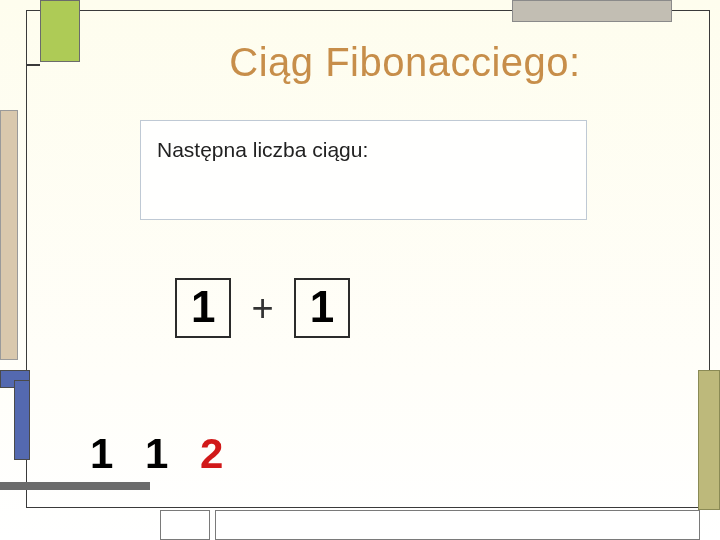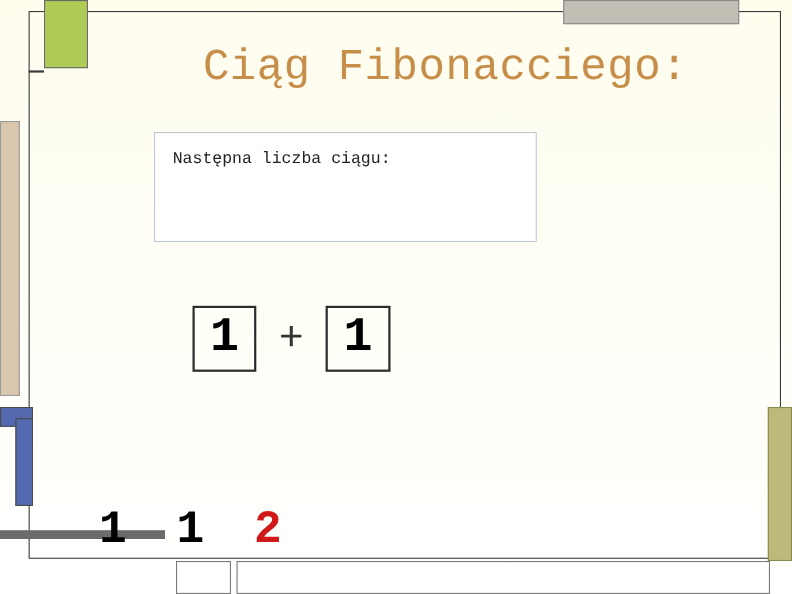--- a/index.html
+++ b/index.html
@@ -1,26 +1,26 @@
 <!DOCTYPE html>
 <html><head>
 <meta charset="utf-8">
 <style>
   * { box-sizing: border-box; margin: 0; padding: 0; }
   body { width: 720px; height: 540px; overflow: hidden; font-family: Arial, Helvetica, sans-serif; background: #fff; position: relative; }
-  .canvas { position: absolute; inset: 0; background: linear-gradient(to bottom, #fefdee 0%, #fffef9 70%, #ffffff 100%); font-family: Liberation Mono, monospace; }
+  .canvas { position: absolute; inset: 0; background: linear-gradient(to bottom, #fefdee 0%, #fffef9 70%, #ffffff 100%); }
   .frame-outer { position: absolute; left: 26px; top: 10px; right: 10px; bottom: 32px; border: 1px solid #3a3a3a; }
   .block-tl-green { position: absolute; left: 40px; top: 0; width: 40px; height: 62px; background: #aecb56; border: 1px solid #6b6b6b; }
   .block-tr-grey  { position: absolute; right: 48px; top: 0; width: 160px; height: 22px; background: #c2beb3; border: 1px solid #8a8a8a; }
   .title { position: absolute; left: 120px; top: 40px; right: 30px; font-size: 40px; font-weight: 400; color: #c78e4a; letter-spacing: 0.5px; text-align: center; }
-  .textbox { position: absolute; left: 140px; top: 120px; width: 348px; height: 100px; background: rgba(255,255,255,0.9); border: 1px solid #bfc9d4; padding: 12px 16px; font-size: 15px; color: #222; line-height: 1.6; }
+  .textbox { position: absolute; left: 140px; top: 120px; width: 447px; height: 100px; background: rgba(255,255,255,0.9); border: 1px solid #bfc9d4; padding: 12px 16px; font-size: 21px; color: #222; line-height: 1.6; }
   .addrow { position: absolute; left: 175px; top: 278px; display: flex; align-items: center; gap: 16px; }
   .numbox { border: 2px solid #2b2b2b; padding: 2px 14px 4px 14px; font-size: 44px; font-weight: 700; color: #000; background: transparent; }
   .plus   { font-size: 38px; font-weight: 400; color: #333; padding: 0 4px; }
-  .seq { position: absolute; left: 90px; top: 430px; font-size: 42px; font-weight: 700; letter-spacing: 4px; margin-top: 28px; }
+  .seq { position: absolute; left: 90px; top: 430px; font-size: 42px; font-weight: 700; letter-spacing: 4px; }
   .seq .n { color: #000; margin-right: 12px; }
   .seq .r { color: #d11919; }
   .side-tan   { position: absolute; left: 0;  top: 110px; width: 18px; height: 250px; background: #d9c8ad; border: 1px solid #9a9a9a; }
   .side-blue  { position: absolute; left: 14px; top: 380px; width: 16px; height: 80px;  background: #5469b0; border: 1px solid #4a4a4a; }
   .side-navy  { position: absolute; left: 0;  top: 370px; width: 30px; height: 18px;  background: #5469b0; border: 1px solid #4a4a4a; }
   .bottom-short { position: absolute; left: 160px; bottom: 0; width: 50px; height: 30px; border: 1px solid #7a7a7a; background: rgba(255,255,255,0.7); }
   .bottom-long  { position: absolute; left: 215px; bottom: 0; right: 20px; height: 30px; border: 1px solid #7a7a7a; background: rgba(255,255,255,0.7); }
   .right-olive  { position: absolute; right: 0; top: 370px; width: 22px; height: 140px; background: #bdb97b; border: 1px solid #8a8a55; }
   .left-bottom-bar { position: absolute; left: 0; bottom: 50px; width: 150px; height: 8px; background: #6b6b6b; }
   .thin-top-left { position: absolute; left: 26px; top: 52px; width: 14px; height: 14px; border-bottom: 2px solid #3a3a3a; }

